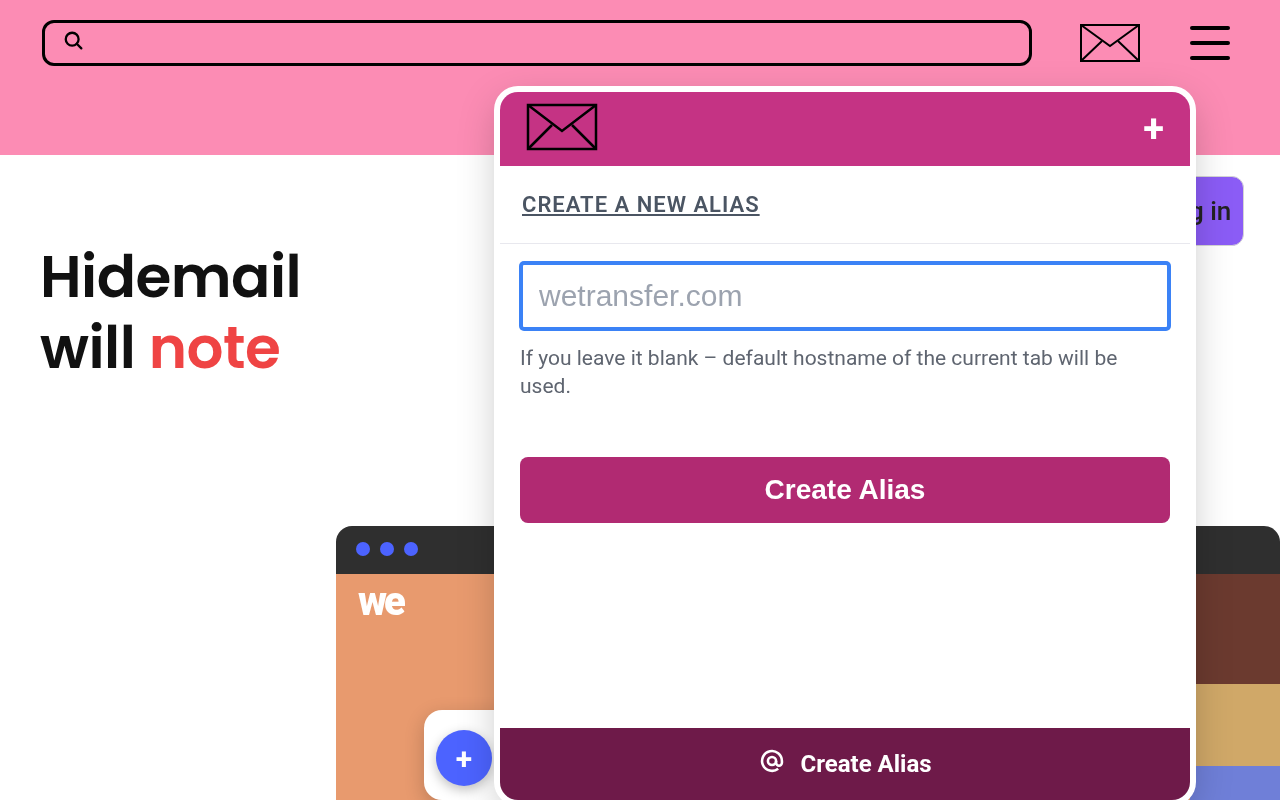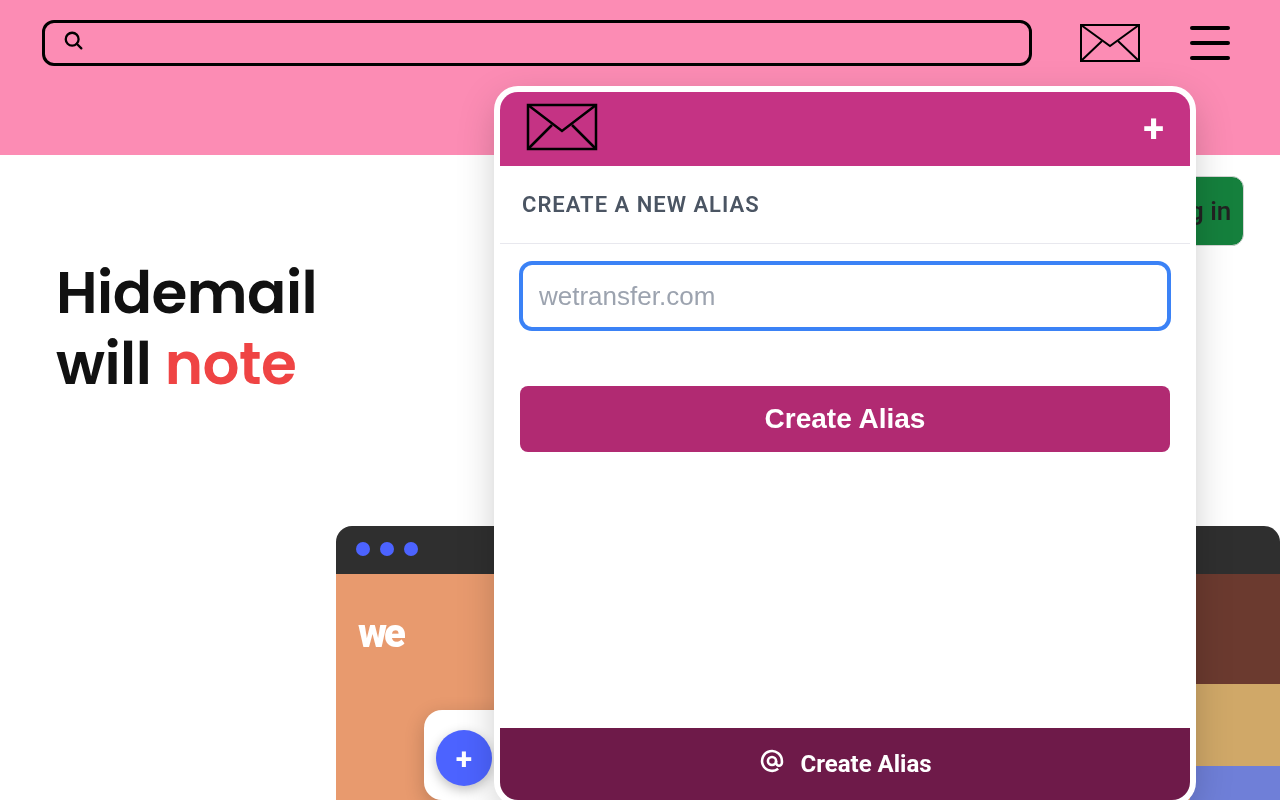--- a/index.html
+++ b/index.html
@@ -25,72 +25,71 @@
   }
   .hamburger {
     position: absolute; left: 1190px; top: 26px; width: 40px; height: 34px;
     display: flex; flex-direction: column; justify-content: space-between;
     cursor: pointer;
   }
   .hamburger span { display:block; height: 4px; width: 100%; background: #000; border-radius: 2px; }
 
   
   .hero {
-    position: absolute; left: 40px; top: 258px; width: 440px;
+    position: absolute; left: 40px; top: 242px; width: 440px;
     font-family: "Poppins", -apple-system, sans-serif;
     font-weight: 600; font-size: 58px; line-height: 1.22; color: #111;
     letter-spacing: -0.5px;
-    margin-left: 16px;
   }
   .hero .accent { color: #ef4444; }
 
   
   .browser-mock {
     position: absolute; left: 336px; top: 526px; width: 944px; height: 274px;
     border-radius: 16px 16px 0 0; overflow: hidden;
     background: #2f2f2f;
   }
   .browser-dots { position: absolute; left: 20px; top: 16px; display:flex; gap:10px; }
   .browser-dots span { width: 14px; height: 14px; border-radius: 50%; background: #4c63ff; display:block; }
   .browser-body { position:absolute; left:0; top:48px; right:0; bottom:0; background:#e89a6e; }
-  .we-logo { position:absolute; left:22px; top:36px; font-weight:900; color:#fff; font-size:40px; letter-spacing:-3px; }
+  .we-logo { position:absolute; left:22px; top:4px; font-weight:900; color:#fff; font-size:40px; letter-spacing:-3px; }
   .plus-fab { position:absolute; left:436px; top:730px; width:56px; height:56px; border-radius:50%; background:#4c63ff; display:flex; align-items:center; justify-content:center; color:#fff; font-size:30px; font-weight:700; box-shadow:0 4px 12px rgba(0,0,0,.25);}
   .white-card { position:absolute; left:424px; top:710px; width:260px; height:90px; background:#fff; border-radius:18px; box-shadow:0 6px 20px rgba(0,0,0,.2);}
   .right-art { position:absolute; right:0; top:48px; width:90px; height:100%; background:linear-gradient(180deg,#6b3a2f 0%, #6b3a2f 40%, #d0a868 40%, #d0a868 70%, #6f7fd8 70%);}
 
   
   .login-peek {
     position: absolute; left: 1184px; top: 176px; width: 60px; height: 70px;
-    background:#15803d; border:1px solid #d5d5d5; border-radius: 0 12px 12px 0;
+    background:#8b5cf6; border:1px solid #d5d5d5; border-radius: 0 12px 12px 0;
     display:flex; align-items:center; padding-left:4px;
     font-size: 26px; color:#222; font-weight:500;
   }
 
   
   .popup {
     position: absolute; left: 500px; top: 92px; width: 690px; height: 708px;
     background: #fff; border-radius: 18px;
     box-shadow: 0 0 0 6px #fff, 0 12px 40px rgba(0,0,0,.25);
     overflow: hidden;
   }
   .popup-header {
     height: 74px; background: #c53384; display:flex; align-items:center; justify-content:space-between; padding: 0 26px;
   }
   .popup-header .mail-logo svg { width: 72px; height: 48px; stroke:#000; }
   .popup-header .plus { color:#fff; font-size:38px; font-weight:700; cursor:pointer; line-height:1;}
 
   .popup-title-bar {
     height: 78px; display:flex; align-items:center; padding: 0 22px; border-bottom:1px solid #e8e8ee;
-    color:#4b5563; font-size:22px; font-weight:600; letter-spacing:1px;
+    color:#4b5563; font-size:22px; font-weight:600; letter-spacing:1px;text-decoration:underline;
   }
 
   .popup-body { padding: 18px 20px; }
   .alias-input {
-    width: 100%; height: 68px; border: 3px solid #3b82f6; border-radius: 12px;
-    padding: 12px 16px; font-size: 26px; color:#111; outline:none;
+    width: 100%; height: 68px; border: 3px solid #3b82f6; border-radius: 4px;
+    padding: 12px 16px; font-size: 30px; color:#111; outline:none;
     box-shadow: 0 0 0 1px #3b82f6;
   }
   .alias-input::placeholder { color:#9ca3af; }
   .hint { margin-top: 14px; font-size: 21px; color:#5f6570; line-height:1.35; }
 
   .create-btn {
     margin-top: 56px; width: 100%; height: 66px; border:none; border-radius:8px;
     background:#b12a72; color:#fff; font-size:28px; font-weight:700; cursor:pointer;
   }
 
@@ -167,20 +166,21 @@
     </span>
     <span class="plus">+</span>
   </div>
 
   <div class="popup-title-bar">
     <span>CREATE A NEW ALIAS</span>
   </div>
 
   <div class="popup-body">
     <input class="alias-input" type="text" placeholder="wetransfer.com" style="">
+    <div class="hint">If you leave it blank – default hostname of the current tab will be used.</div>
     <button class="create-btn">Create Alias</button>
   </div>
 
   <div class="popup-footer">
     <div class="footer-btn">
       <span>
         <svg viewBox="0 0 24 24" fill="none" stroke-width="2.2">
             <circle cx="12" cy="12" r="3.5"></circle>
             <path d="M15.5 12 v1.5 a2.5 2.5 0 0 0 5 0 V12 a8.5 8.5 0 1 0 -3.2 6.6"></path>
           </svg>

